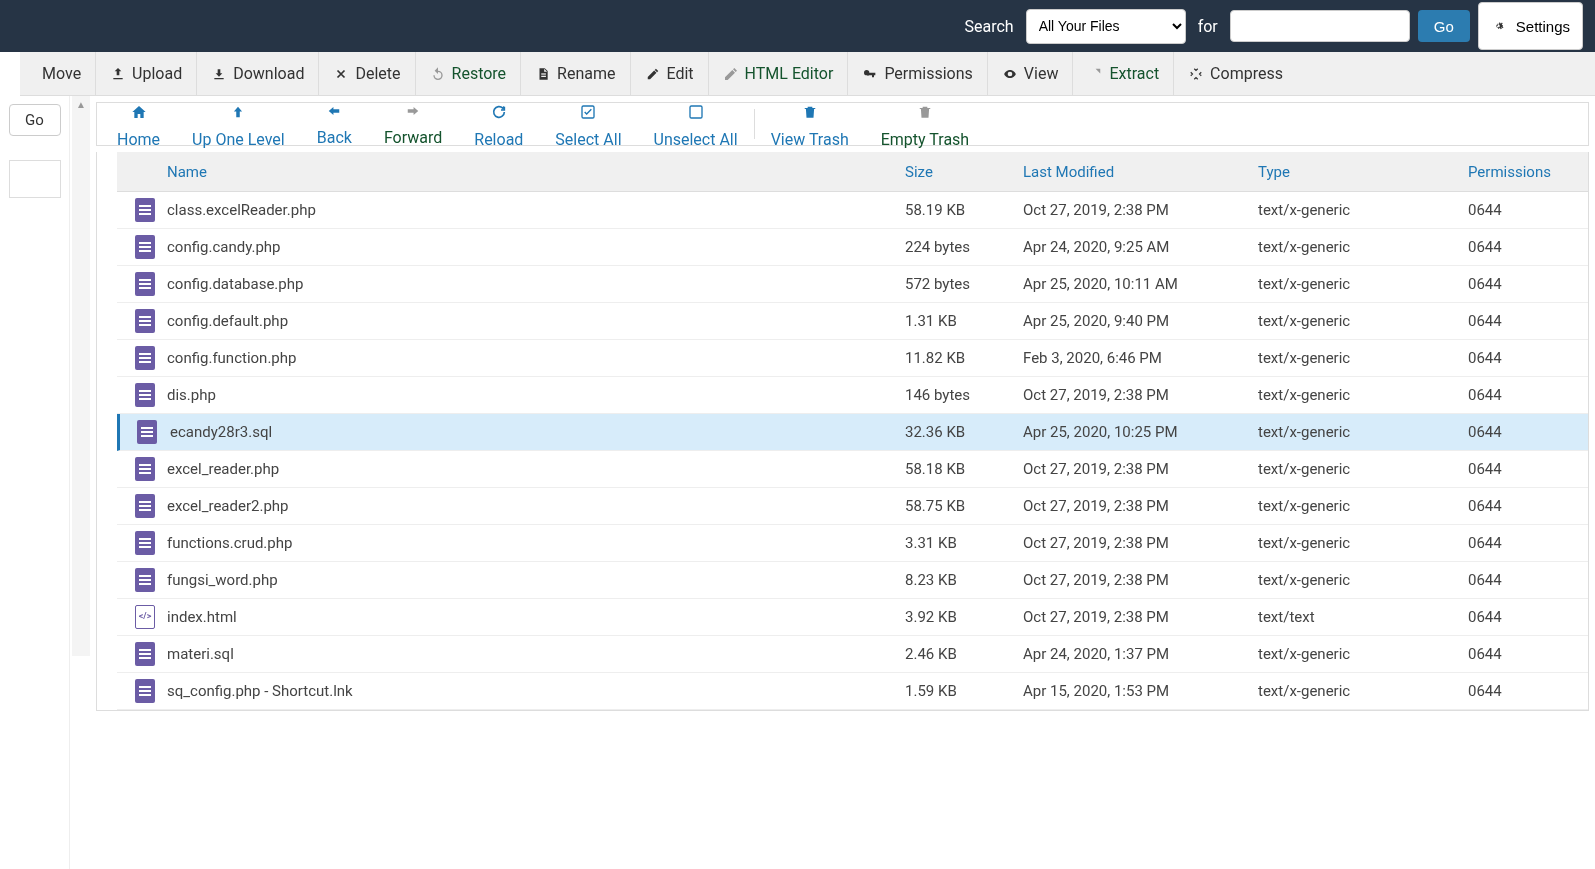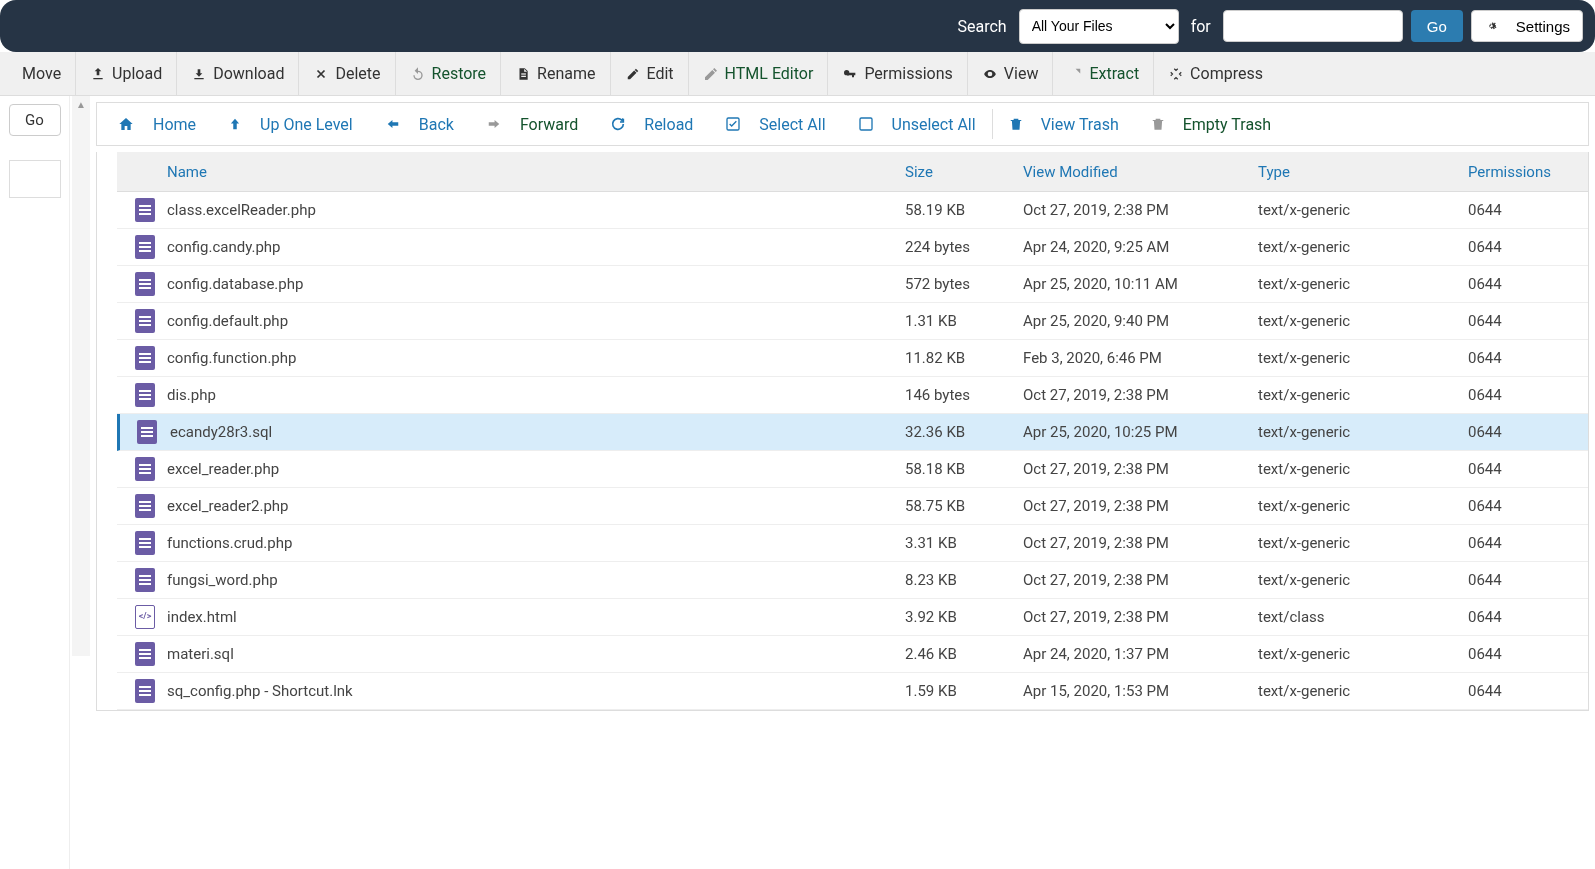--- a/index.html
+++ b/index.html
@@ -6,21 +6,20 @@
 body { font-family: -apple-system, BlinkMacSystemFont, "Segoe UI", Roboto, sans-serif; font-size: 15px; color: #333; background: #fff; }
 
 .top-bar {
   background: #263445;
   height: 52px;
   display: flex;
   align-items: center;
   justify-content: flex-end;
   padding: 1px 12px;
   gap: 8px;
-  border-radius: 16px;
 }
 .search-label { color: #fff; font-size: 16px; margin-right: 4px; }
 .search-select {
   background: #fff;
   border: 1px solid #ccc;
   border-radius: 4px;
   height: 35px;
   padding: 0 8px;
   font-size: 14px;
   width: 160px;
@@ -41,36 +40,37 @@
   border-radius: 4px;
   height: 32px;
   padding: 0 16px;
   font-size: 15px;
   cursor: pointer;
 }
 .settings-btn {
   background: #fff;
   border: 1px solid #ccc;
   border-radius: 4px;
-  height: 32px;
+  height: 48px;
   padding: 0 12px;
   display: flex;
   align-items: center;
-  gap: 18px;
+  gap: 11px;
   font-size: 15px;
   cursor: pointer;
 }
 
 .action-bar {
   background: #f0f0f0;
   border-bottom: 1px solid #ddd;
   height: 44px;
   display: flex;
   align-items: center;
   padding: 8px 8px;
+  margin-left: 20px;
 }
 .action-item {
   padding: 0 14px;
   height: 44px;
   display: flex;
   align-items: center;
   gap: 6px;
   font-size: 16px;
   color: #333;
   cursor: pointer;
@@ -140,24 +140,25 @@
   height: 44px;
   display: flex;
   align-items: center;
   padding: 0 4px;
 }
 .nav-item {
   padding: 0 16px;
   height: 40px;
   display: flex;
   align-items: center;
-  gap: 18px;
+  gap: 10px;
   font-size: 16px;
   color: #1f77b4;
   cursor: pointer;
+  flex-direction: column;
 }
 .nav-item.disabled { color: #14532d; cursor: default; }
 .nav-sep { width: 1px; height: 30px; background: #ddd; }
 
 .table-wrap {
   border: 1px solid #ddd;
   border-top: none;
   margin-top: 6px;
   padding-left: 20px;
 }
@@ -424,21 +425,21 @@
           </span>
         <span>Empty Trash</span>
       </div>
     </div>
 
     <div class="table-wrap">
       <div class="table-header">
         <div class="col-icon"></div>
         <div class="col-name">Name</div>
         <div class="col-size">Size</div>
-        <div class="col-modified">View Modified</div>
+        <div class="col-modified">Last Modified</div>
         <div class="col-type">Type</div>
         <div class="col-perm">Permissions</div>
       </div>
       <div id="file-rows">
           <div class="table-row">
             <div class="col-icon">
               <span class="file-icon "></span>
             </div>
             <div class="col-name">class.excelReader.php</div>
             <div class="col-size">58.19 KB</div>
@@ -546,21 +547,21 @@
             <div class="col-type">text/x-generic</div>
             <div class="col-perm">0644</div>
           </div>
           <div class="table-row">
             <div class="col-icon">
               <span class="file-icon html"></span>
             </div>
             <div class="col-name">index.html</div>
             <div class="col-size">3.92 KB</div>
             <div class="col-modified">Oct 27, 2019, 2:38 PM</div>
-            <div class="col-type">text/class</div>
+            <div class="col-type">text/text</div>
             <div class="col-perm">0644</div>
           </div>
           <div class="table-row">
             <div class="col-icon">
               <span class="file-icon "></span>
             </div>
             <div class="col-name">materi.sql</div>
             <div class="col-size">2.46 KB</div>
             <div class="col-modified">Apr 24, 2020, 1:37 PM</div>
             <div class="col-type">text/x-generic</div>

